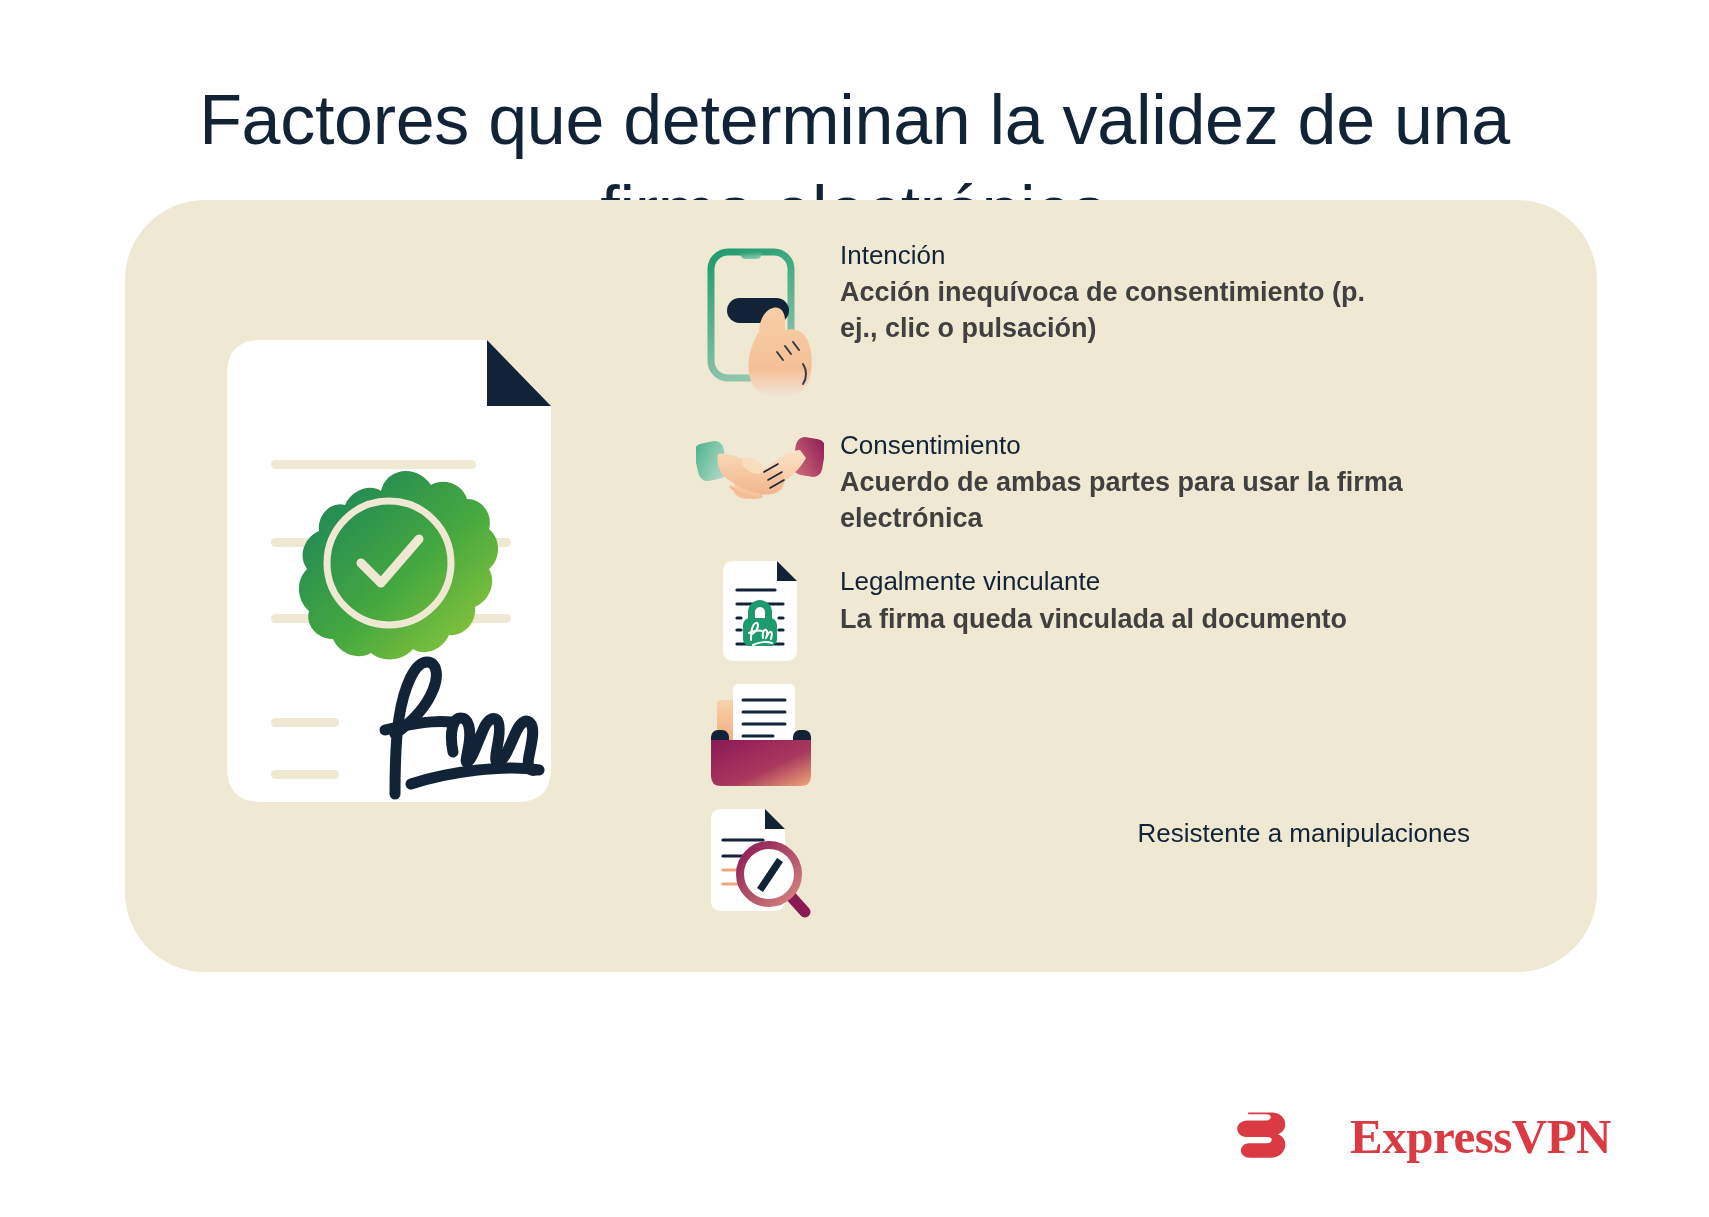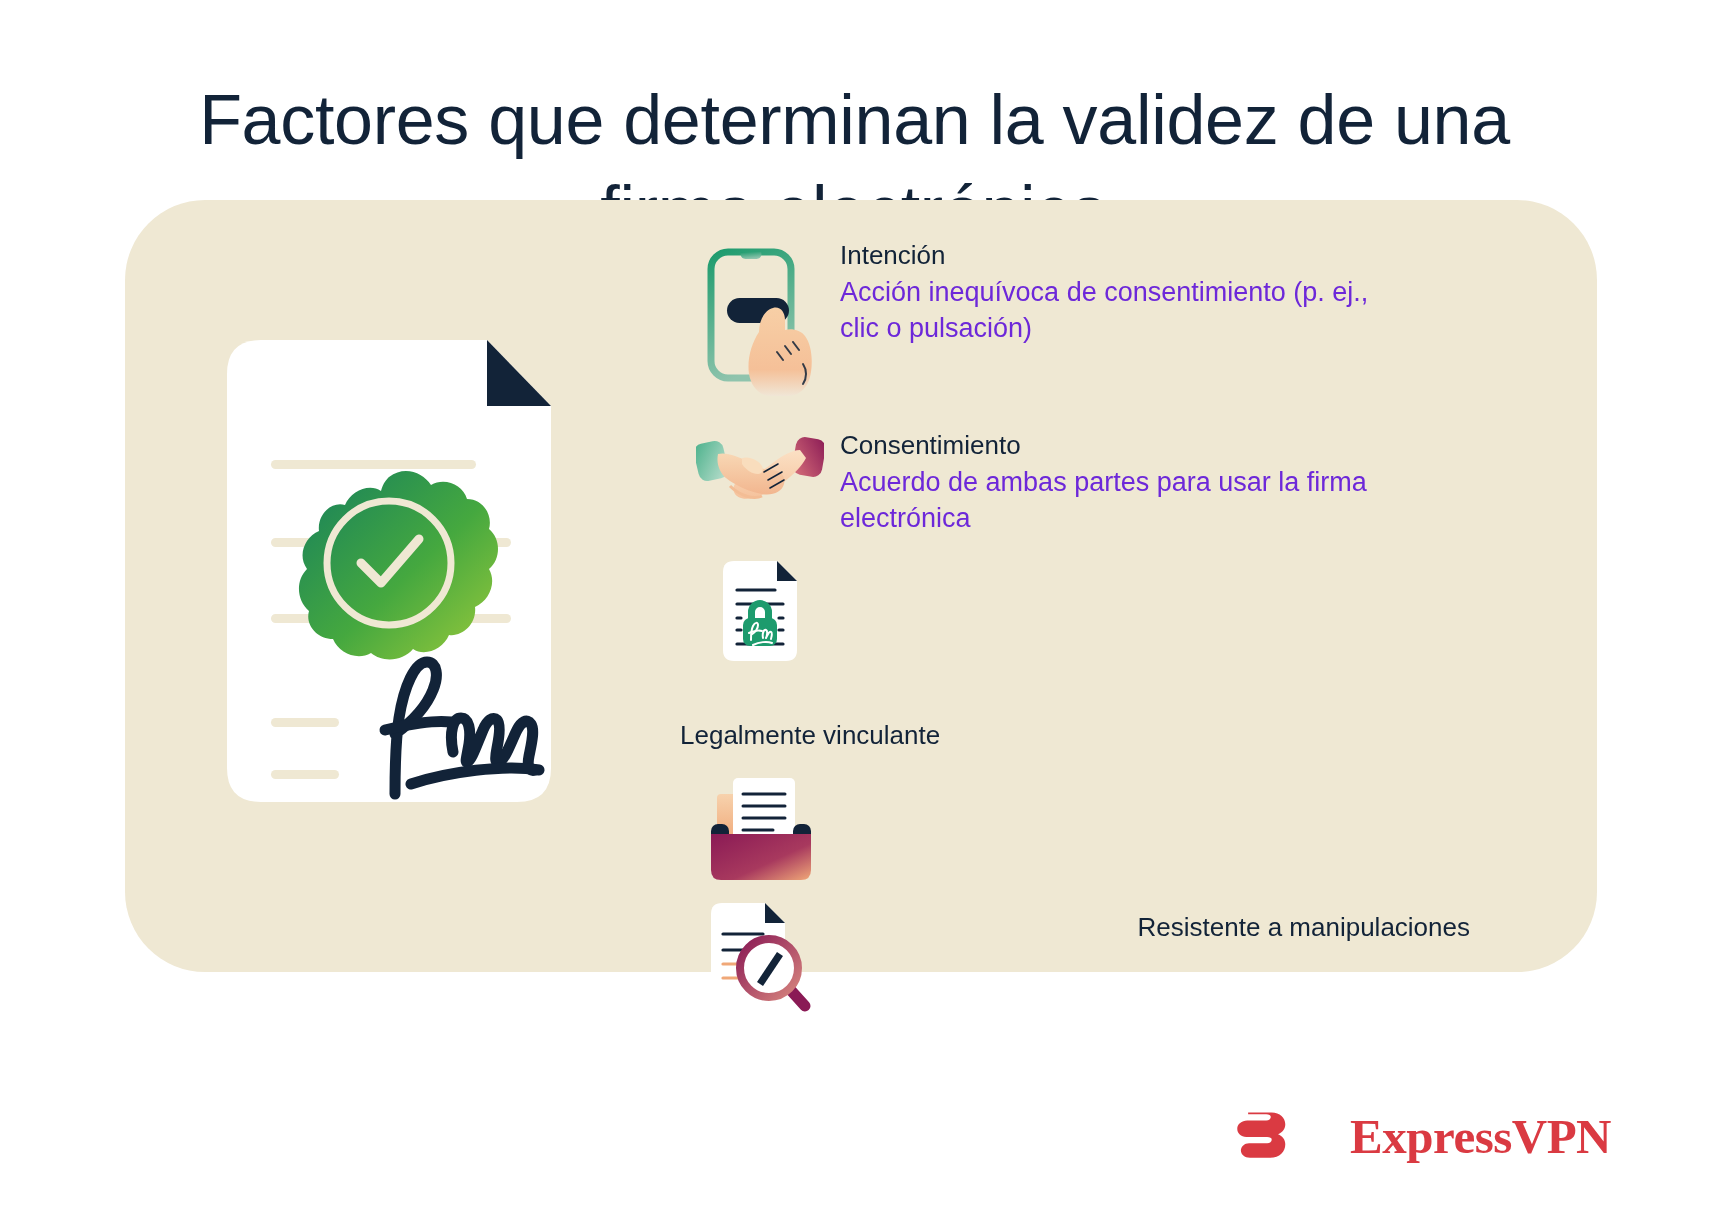--- a/index.html
+++ b/index.html
@@ -80,30 +80,30 @@
     font-size: 26px;
     line-height: 1.20;
     font-weight: 400;
     color: #122338;
     margin: 0 0 4px 0;
     white-space: nowrap;
   }
   .factor-desc {
     font-size: 27px;
     line-height: 1.32;
-    font-weight: 400;
-    color: #6d28d9;
+    font-weight: 700;
+    color: #404040;
     margin: 0;
     max-width: 570px;
   }
 
   
   .row-0 { margin-top: 0px;  }
   .row-1 { margin-top: 32px; }
-  .row-2 { margin-top: 30px; flex-direction: column; }
+  .row-2 { margin-top: 30px; }
   .row-3 { margin-top: 28px; }
   .row-4 { margin-top: 26px; text-align: right; }
 
   .row-0 .factor-icon { margin-top: 8px; }
   .row-1 .factor-icon { margin-top: 8px; }
   .row-2 .factor-icon { margin-top: -6px; }
   .row-3 .factor-icon { margin-top: -8px; }
   .row-4 .factor-icon { margin-top: -6px; }
 
   .row-2 .factor-text { padding-top: 0px; }
@@ -314,20 +314,21 @@
         <g fill="none" stroke="#ffffff" stroke-width="2" stroke-linecap="round" stroke-linejoin="round">
           <path d="M32 80 C32 80 32 70 34 66 C36 62 39 62 39 65 C39 69 35 73 32 75"></path>
           <path d="M30 73 C34 71 40 70 43 71"></path>
           <path d="M44 78 C43 73 45 69 47 70 C49 71 48 76 47 78 C48 76 50 71 52 72 C54 73 52 78 52 79"></path>
           <path d="M34 85 C40 82 48 81 53 83"></path>
         </g>
       </svg>
     </div>
     <div class="factor-text">
       <div class="factor-title">Legalmente vinculante</div>
+      <div class="factor-desc">La firma queda vinculada al documento</div>
     </div>
   </div>
 
   <div class="factor row-3">
     <div class="factor-icon">
       <svg viewBox="0 0 110 106" width="110" height="106" xmlns="http://www.w3.org/2000/svg">
         <defs>
           <linearGradient id="folderGrad" x1="0" y1="0" x2="1" y2="1">
             <stop offset="0%" stop-color="#8a1a55"></stop>
             <stop offset="60%" stop-color="#a8395e"></stop>

